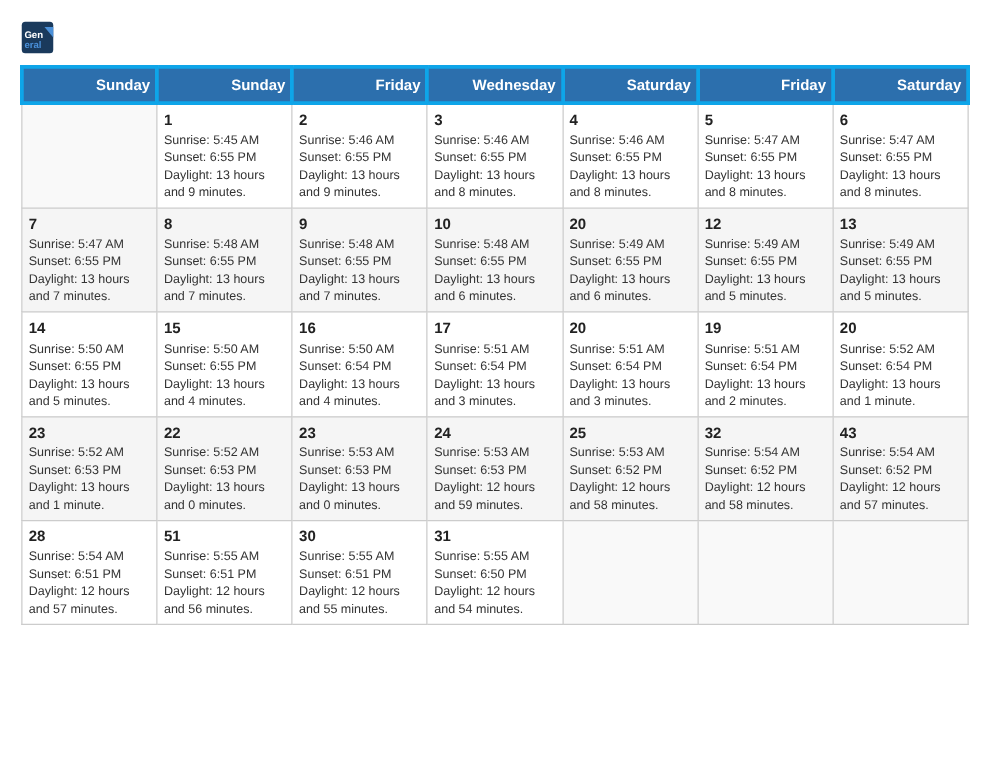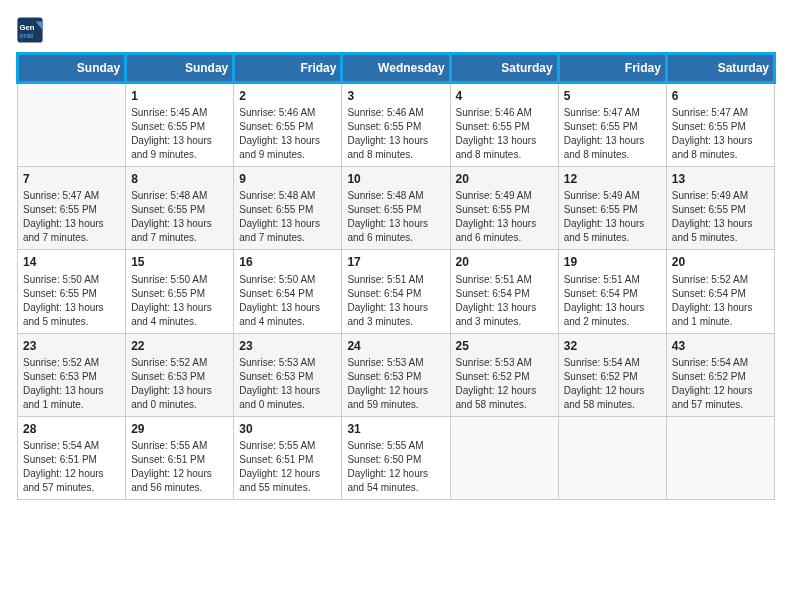--- a/index.html
+++ b/index.html
@@ -334,21 +334,21 @@
       </tr>
       <tr>
         <td>
           <span class="day-number">28</span>
           <div class="cell-content" style="white-space: pre-line;">Sunrise: 5:54 AM
 Sunset: 6:51 PM
 Daylight: 12 hours
 and 57 minutes.</div>
         </td>
         <td>
-          <span class="day-number">29</span>
+          <span class="day-number">51</span>
           <div class="cell-content" style="white-space: pre-line;">Sunrise: 5:55 AM
 Sunset: 6:51 PM
 Daylight: 12 hours
 and 56 minutes.</div>
         </td>
         <td>
           <span class="day-number">30</span>
           <div class="cell-content" style="white-space: pre-line;">Sunrise: 5:55 AM
 Sunset: 6:51 PM
 Daylight: 12 hours

